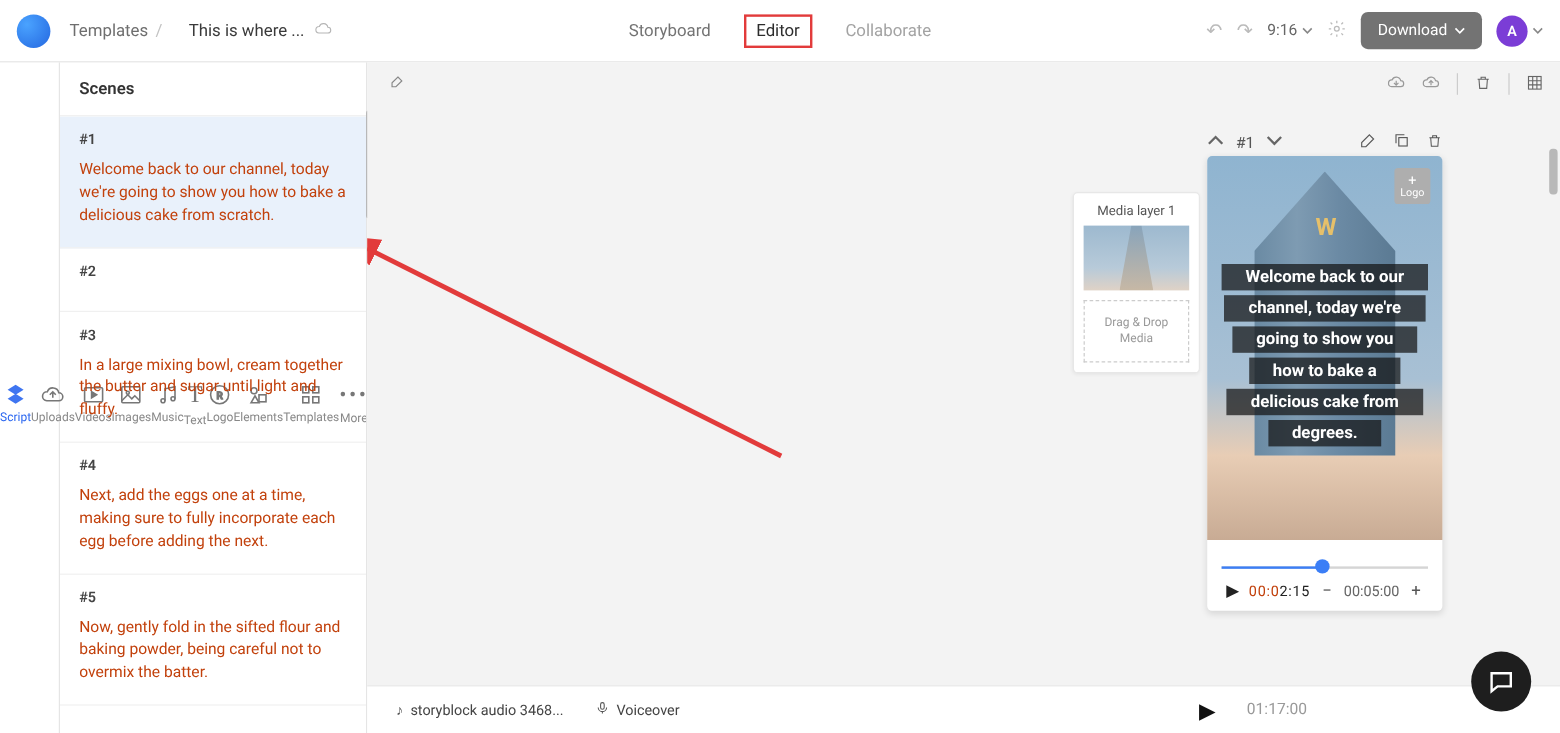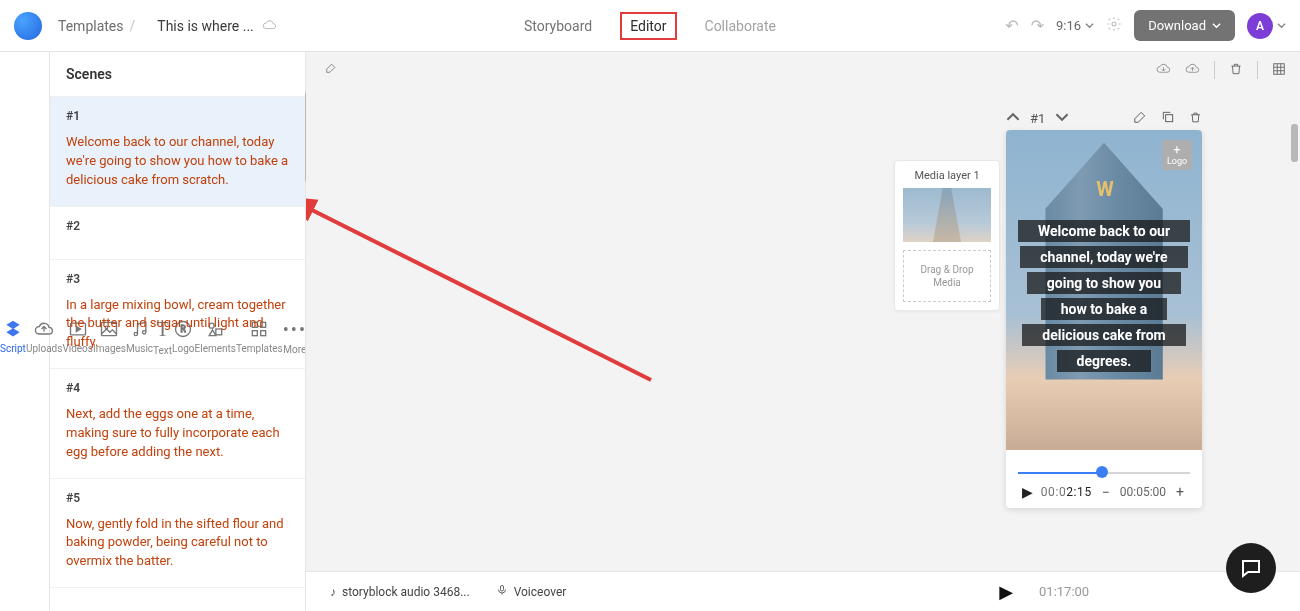--- a/index.html
+++ b/index.html
@@ -81,21 +81,21 @@
 .cap-wrap span { background:rgba(20,20,20,.72); color:#fff; padding:3px 20px; font-size:14px; font-weight:700;}
 
 
 .pv-slider { position:relative; height:6px; margin:20px 12px 8px;}
 .pv-track { position:absolute; left:0; right:0; top:2px; height:2px; background:#d5d5d5;}
 .pv-fill { position:absolute; left:0; top:2px; height:2px; background:#3b7ef6; width:49%;}
 .pv-knob { position:absolute; top:-4px; left:49%; width:12px; height:12px; background:#3b7ef6; border-radius:50%; transform:translateX(-50%);}
 .pv-controls { display:flex; align-items:center; justify-content:center; gap:8px; padding:0 10px; font-size:12px;}
 .pv-play { color:#222; font-size:14px; cursor:pointer;}
 .pv-time { letter-spacing:.6px;}
-.pv-time .g { color:#737373;}
+.pv-time .g { color:#c2410c;}
 .pv-time .b { color:#222;}
 .pv-dur { color:#666;}
 .pv-pm { color:#555; cursor:pointer; font-size:14px; padding:0 2px;}
 
 
 .bottombar { height:40px; border-top:1px solid #e7e7e7; background:#fff; display:flex; align-items:center; padding:0 24px; gap:26px;}
 .bb-item { display:flex; align-items:center; gap:6px; color:#444; font-size:12px;}
 .bb-ic { color:#555;}
 .bb-center { margin-left:auto; display:flex; align-items:center; gap:26px; margin-right:auto; transform:translateX(110px);}
 .bb-play { color:#111; font-size:18px; cursor:pointer;}

